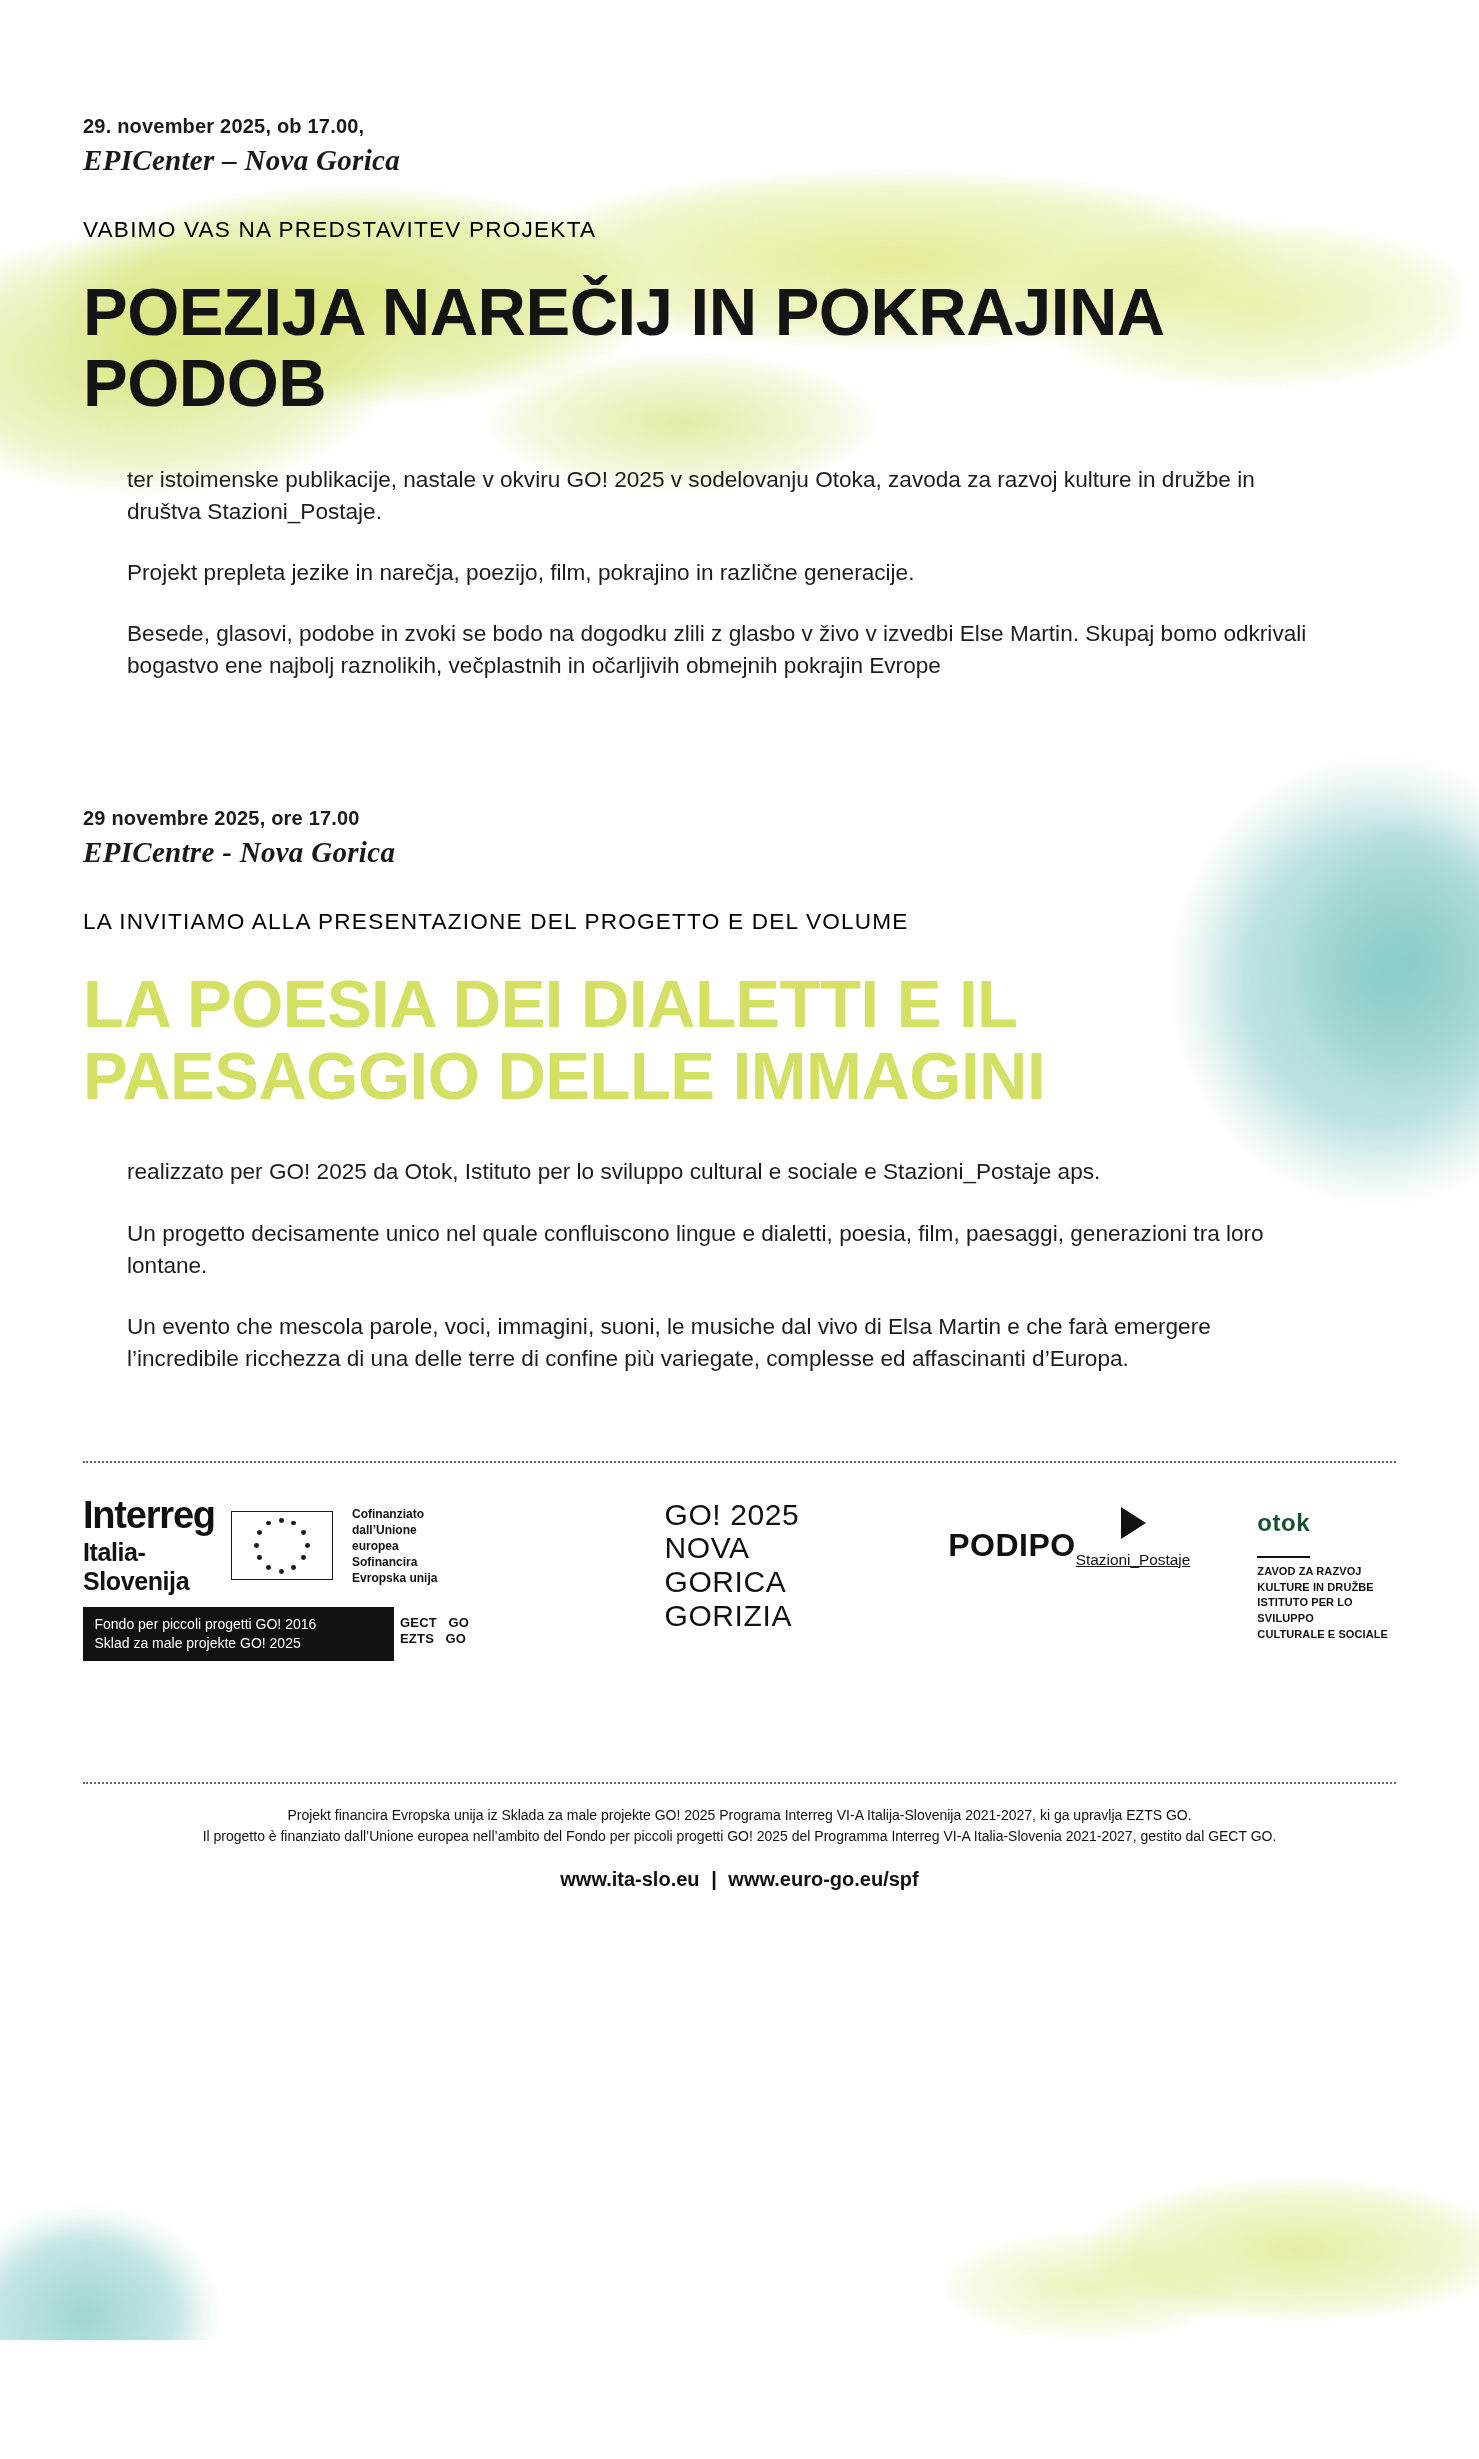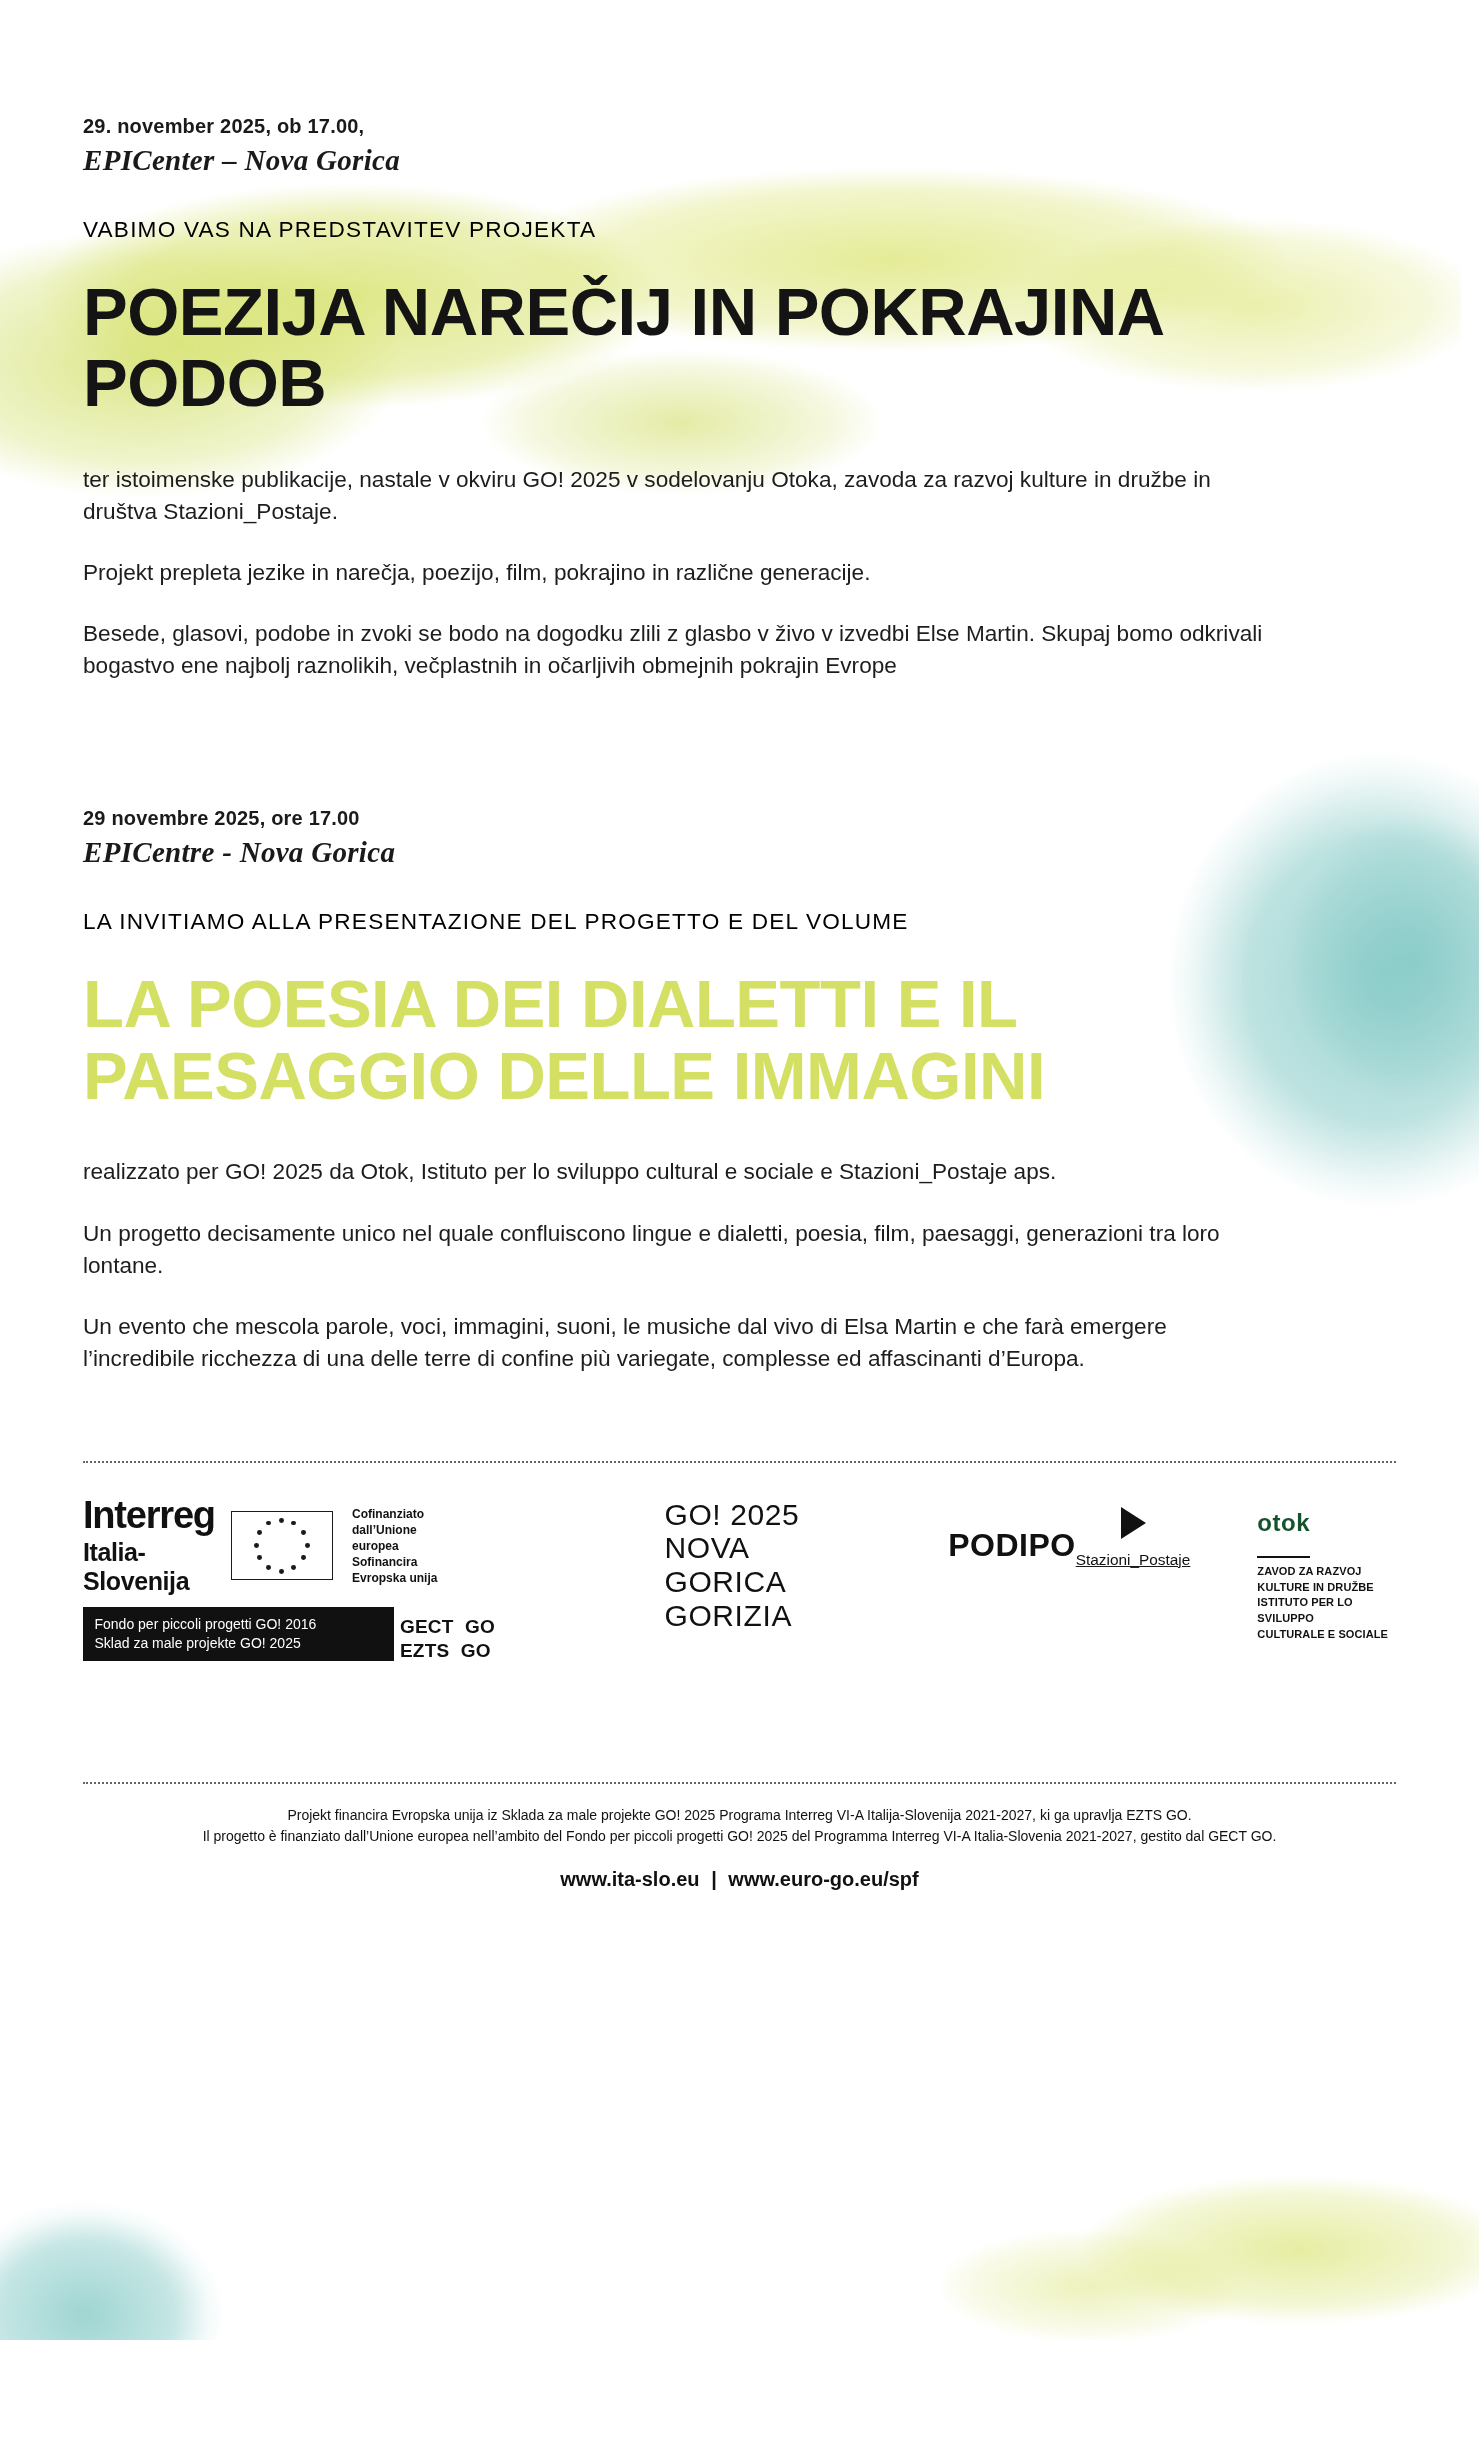--- a/index.html
+++ b/index.html
@@ -110,20 +110,21 @@
     letter-spacing: -0.5px;
     color: #141414;
   }
 
   .para {
     font-size: 22.6px;
     line-height: 1.42;
     margin-top: 29px;
     color: #1d1d1d;
     max-width: 1182px;
+    margin-left: 44px;
   }
   .para.first { margin-top: 42px; }
 
   .section-it { margin-top: 123px; }
 
   .title-it {
     margin-top: 33px;
     font-size: 67px;
     line-height: 1.07;
     font-weight: bold;
@@ -201,21 +202,21 @@
     padding: 7.7px 11.5px 8.6px 11.5px;
     width: 288px;
     font-weight: normal;
     position: relative;
   }
   .ezts {
     position: absolute;
     left: 317px;
     top: 7.7px;
     color: #111;
-    font-size: 19px;
+    font-size: 13px;
     font-weight: bold;
     line-height: 1.25;
     letter-spacing: 0.2px;
     white-space: nowrap;
   }
   .ezts .col2 { display: inline-block; margin-left: 11.5px; }
 
   .go2025 {
     margin-left: 221px;
     font-family: "Liberation Sans", sans-serif;

